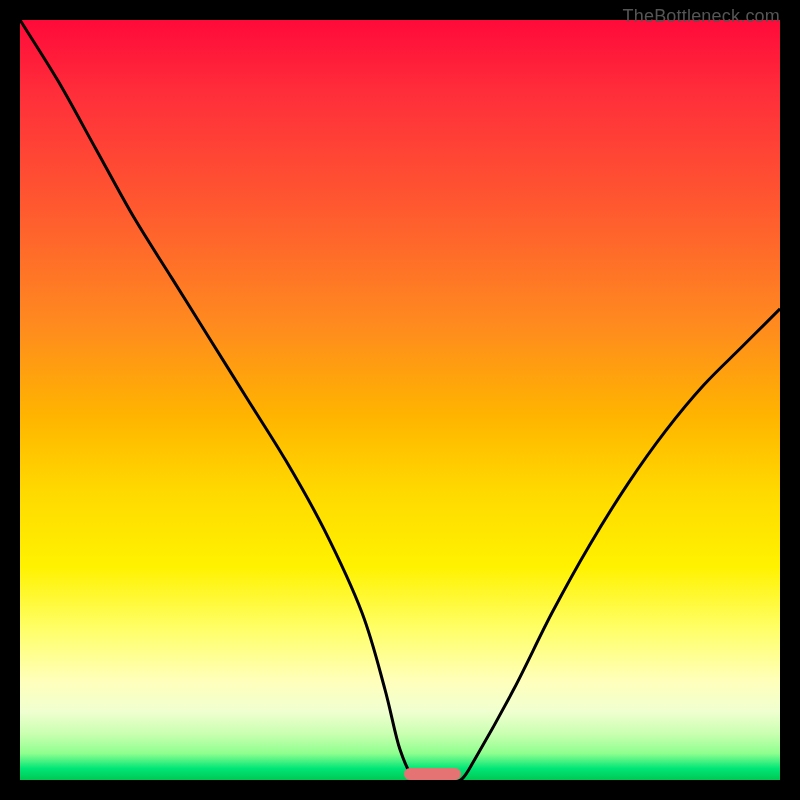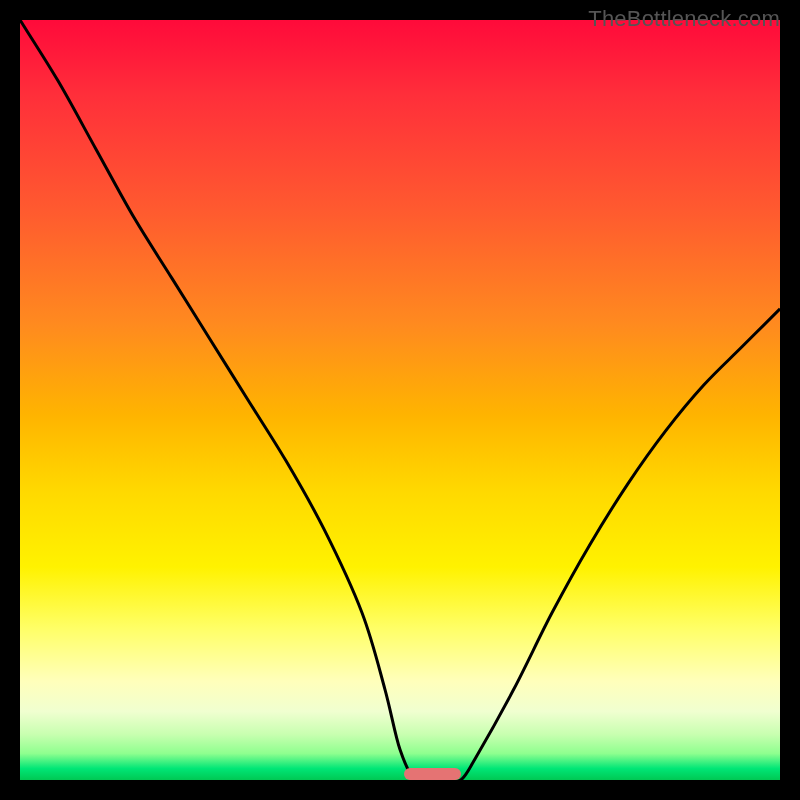--- a/index.html
+++ b/index.html
@@ -38,21 +38,21 @@
       #8fff8f 96.5%,
       #00e676 98.5%,
       #00c853 100%
     );
   }
   .watermark {
     position: absolute;
     top: 6px;
     right: 20px;
     color: #555;
-    font-size: 22px;
+    font-size: 18px;
     letter-spacing: 0.2px;
     user-select: none;
   }
   svg.curve {
     position: absolute;
     left: 0;
     top: 0;
     width: 760px;
     height: 760px;
   }

